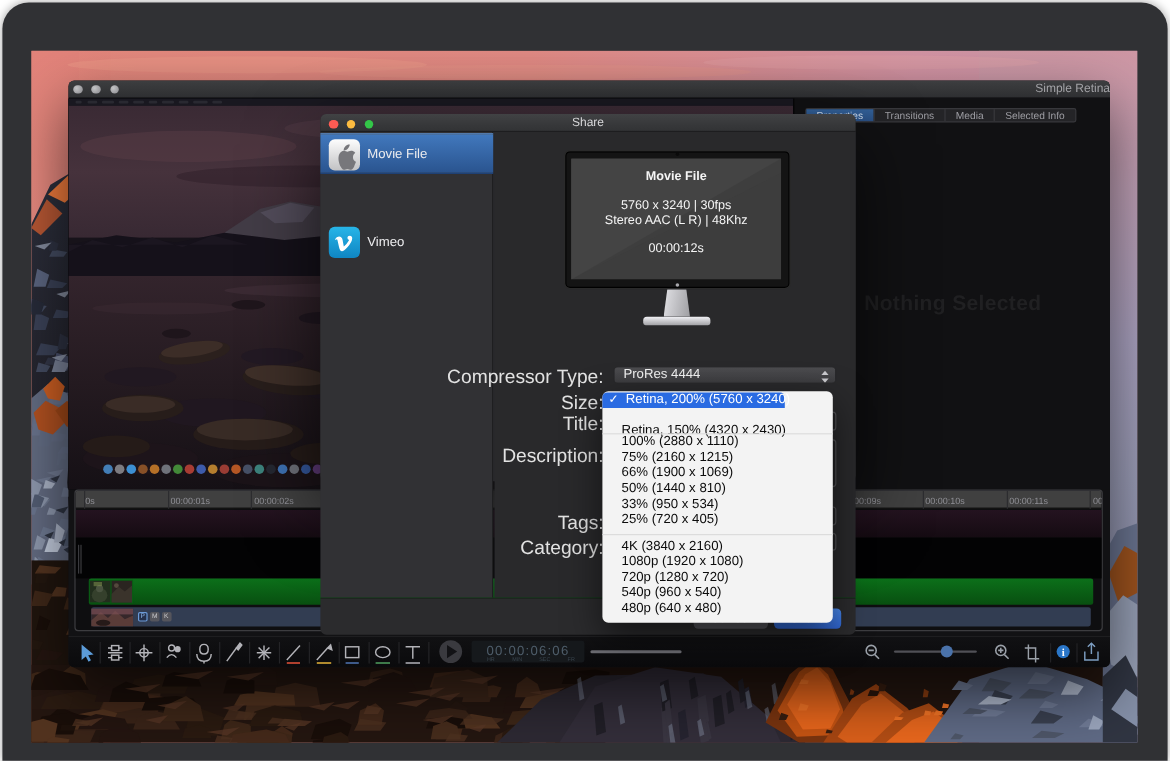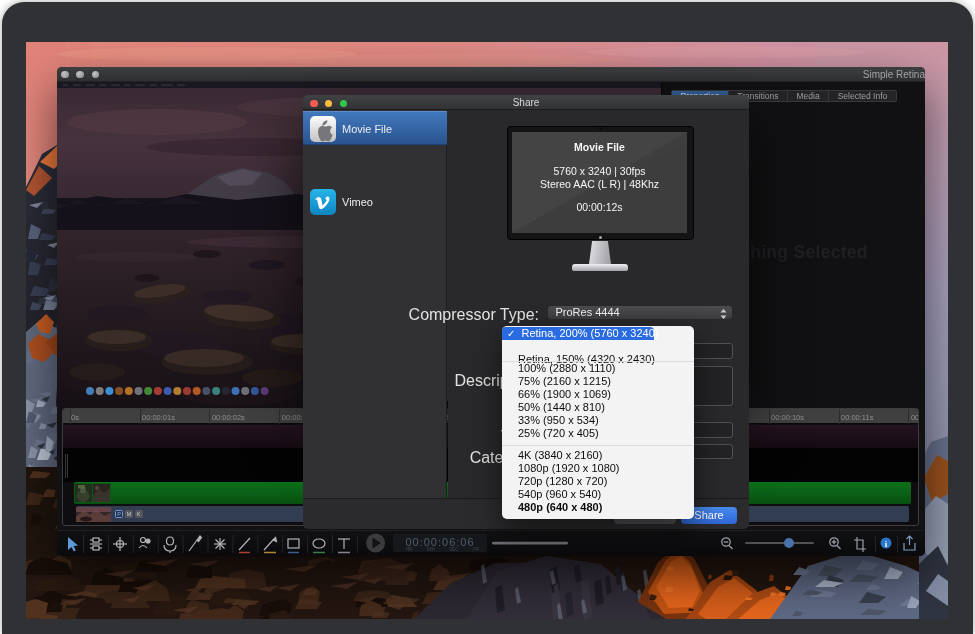--- a/index.html
+++ b/index.html
@@ -36,21 +36,21 @@
   .purple { position:absolute; left:0; top:16px; width:857px; height:23px;
     background:linear-gradient(#241320,#150b12); }
   .blackzone { position:absolute; left:0; top:39px; width:857px; height:34px; background:#030304; }
   .clipgreen { position:absolute; left:11px; top:73px; width:837px; height:22px;
     background:linear-gradient(#0c701a,#084f10); border-radius:2px; }
   .clipblue { position:absolute; left:13px; top:97px; width:833px; height:16px;
     background:#36425a; opacity:.9; border-radius:2px; }
   .toolbar { position:absolute; left:0; top:463px; width:868px; height:26px;
     background:linear-gradient(#111113,#0a0a0c); border-radius:0 0 5px 5px; border-top:1px solid #1e1e20; }
   .dialog { position:absolute; left:241px; top:53px; width:446px; height:306px;
-    border-radius:5px; background:#2a2a2c; box-shadow:0 25px 60px rgba(0,0,0,.65);margin-left:36px; }
+    border-radius:5px; background:#2a2a2c; box-shadow:0 25px 60px rgba(0,0,0,.65); }
   .dtitle { position:absolute; left:0; top:0; width:446px; height:15px; border-radius:5px 5px 0 0;
     background:linear-gradient(#414244,#363739 70%,#323335); border-bottom:1px solid #1d1d1f; }
   .dtitle .t { position:absolute; width:100%; text-align:center; font-size:10px; line-height:15px; color:#d8d8da; }
   .sidebar { position:absolute; left:0; top:15px; width:144px; height:388px; background:#313134; border-right:1px solid #1e1e20; }
   .srow { position:absolute; left:0; width:144px; height:34px; }
   .srow.sel { background:linear-gradient(#4178bd,#2a548f); border-top:1px solid #5b8cc8; border-bottom:1px solid #1f4175; }
   .srow .ic { position:absolute; left:7px; top:4px; width:26px; height:26px; border-radius:5px; overflow:hidden; }
   .srow .lb { position:absolute; left:39px; top:0; font-size:11px; line-height:34px; color:#ececee; }
   .dmain { position:absolute; left:145px; top:15px; width:301px; height:388px; background:#29292b; }
   .dbottom { position:absolute; left:0; top:403px; width:446px; height:31px;
@@ -709,15 +709,15 @@
     <div class="mi" style="top:48.5px;">75% (2160 x 1215)</div>
     <div class="mi" style="top:61.5px;">66% (1900 x 1069)</div>
     <div class="mi" style="top:74.5px;">50% (1440 x 810)</div>
     <div class="mi" style="top:87.5px;">33% (950 x 534)</div>
     <div class="mi" style="top:100.5px;">25% (720 x 405)</div>
     <div class="msep" style="top:118.5px;"></div>
     <div class="mi" style="top:122.5px;">4K (3840 x 2160)</div>
     <div class="mi" style="top:135.5px;">1080p (1920 x 1080)</div>
     <div class="mi" style="top:148.5px;">720p (1280 x 720)</div>
     <div class="mi" style="top:161.5px;">540p (960 x 540)</div>
-    <div class="mi" style="top:174.5px;font-weight:bold;">480p (640 x 480)</div>
+    <div class="mi" style="top:174.5px;">480p (640 x 480)</div>
   </div>
 </div>
 
 </body></html>

